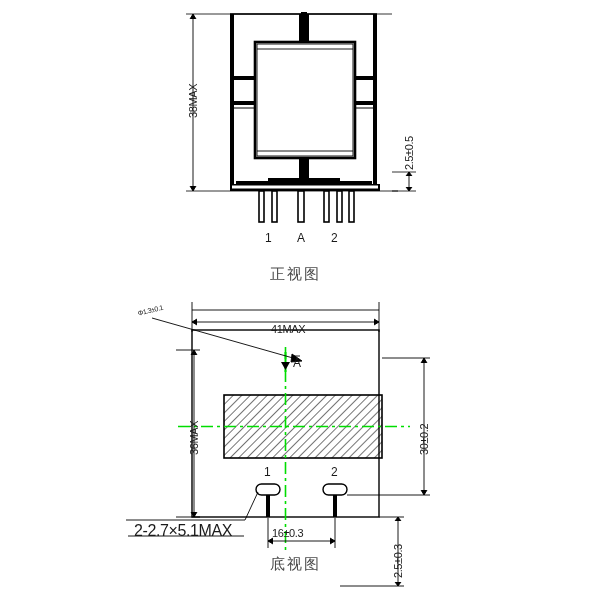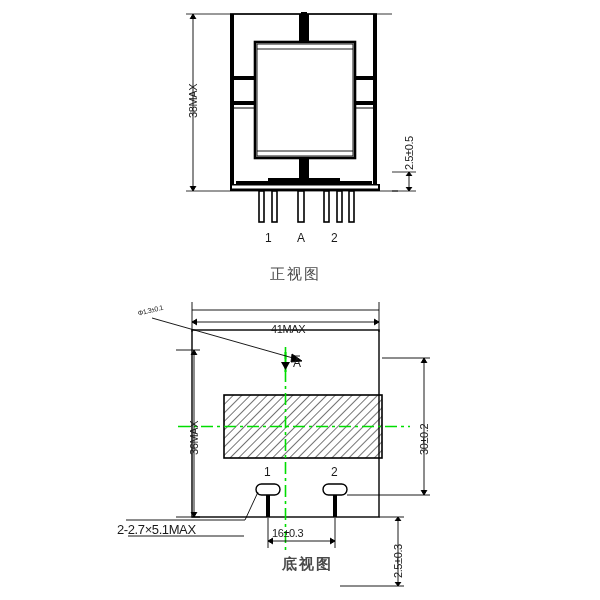--- a/index.html
+++ b/index.html
@@ -217,21 +217,21 @@
 <div class="lbl" style="left:271px;top:310px;margin-top:14px;">41MAX</div>
 
 <div class="lbl rot90" style="left:189px;top:455px;">36MAX</div>
 
 <div class="lbl rot90" style="left:419px;top:455px;">30±0.2</div>
 
 <div class="lbl" style="left:272px;top:528px;">16±0.3</div>
 
 <div class="lbl rot90" style="left:393px;top:578px;">2.5±0.3</div>
 
-<div class="lbl" style="left:117px;top:523px;font-size:13px;">2-2.7×5.1MAX</div>
+<div class="lbl" style="left:134px;top:523px;font-size:16px;">2-2.7×5.1MAX</div>
 
 <div class="lbl small" style="left:293px;top:357px;font-size:12px;">A</div>
 
 <div class="lbl pin" style="left:264px;top:466px;">1</div>
 
 <div class="lbl pin" style="left:331px;top:466px;">2</div>
 
-<div class="lbl cn" style="left:282px;top:557px;font-weight:bold;">底视图</div>
+<div class="lbl cn" style="left:270px;top:557px;">底视图</div>
 
 </body></html>

